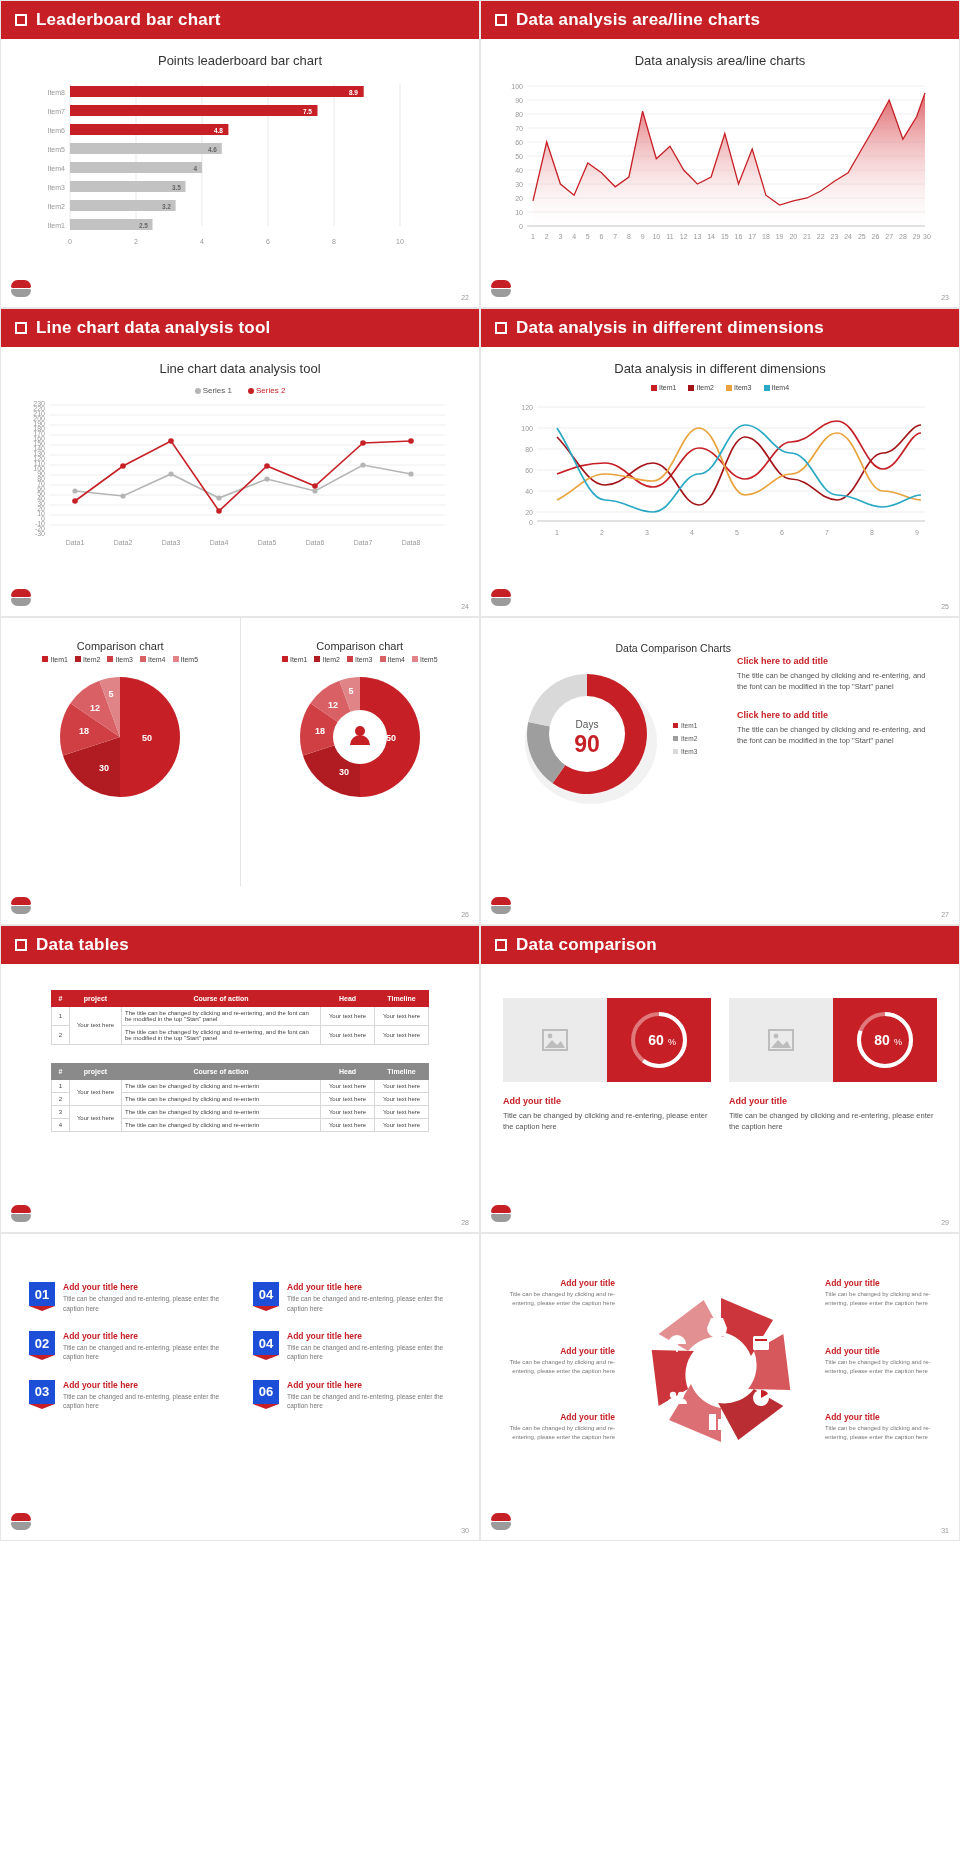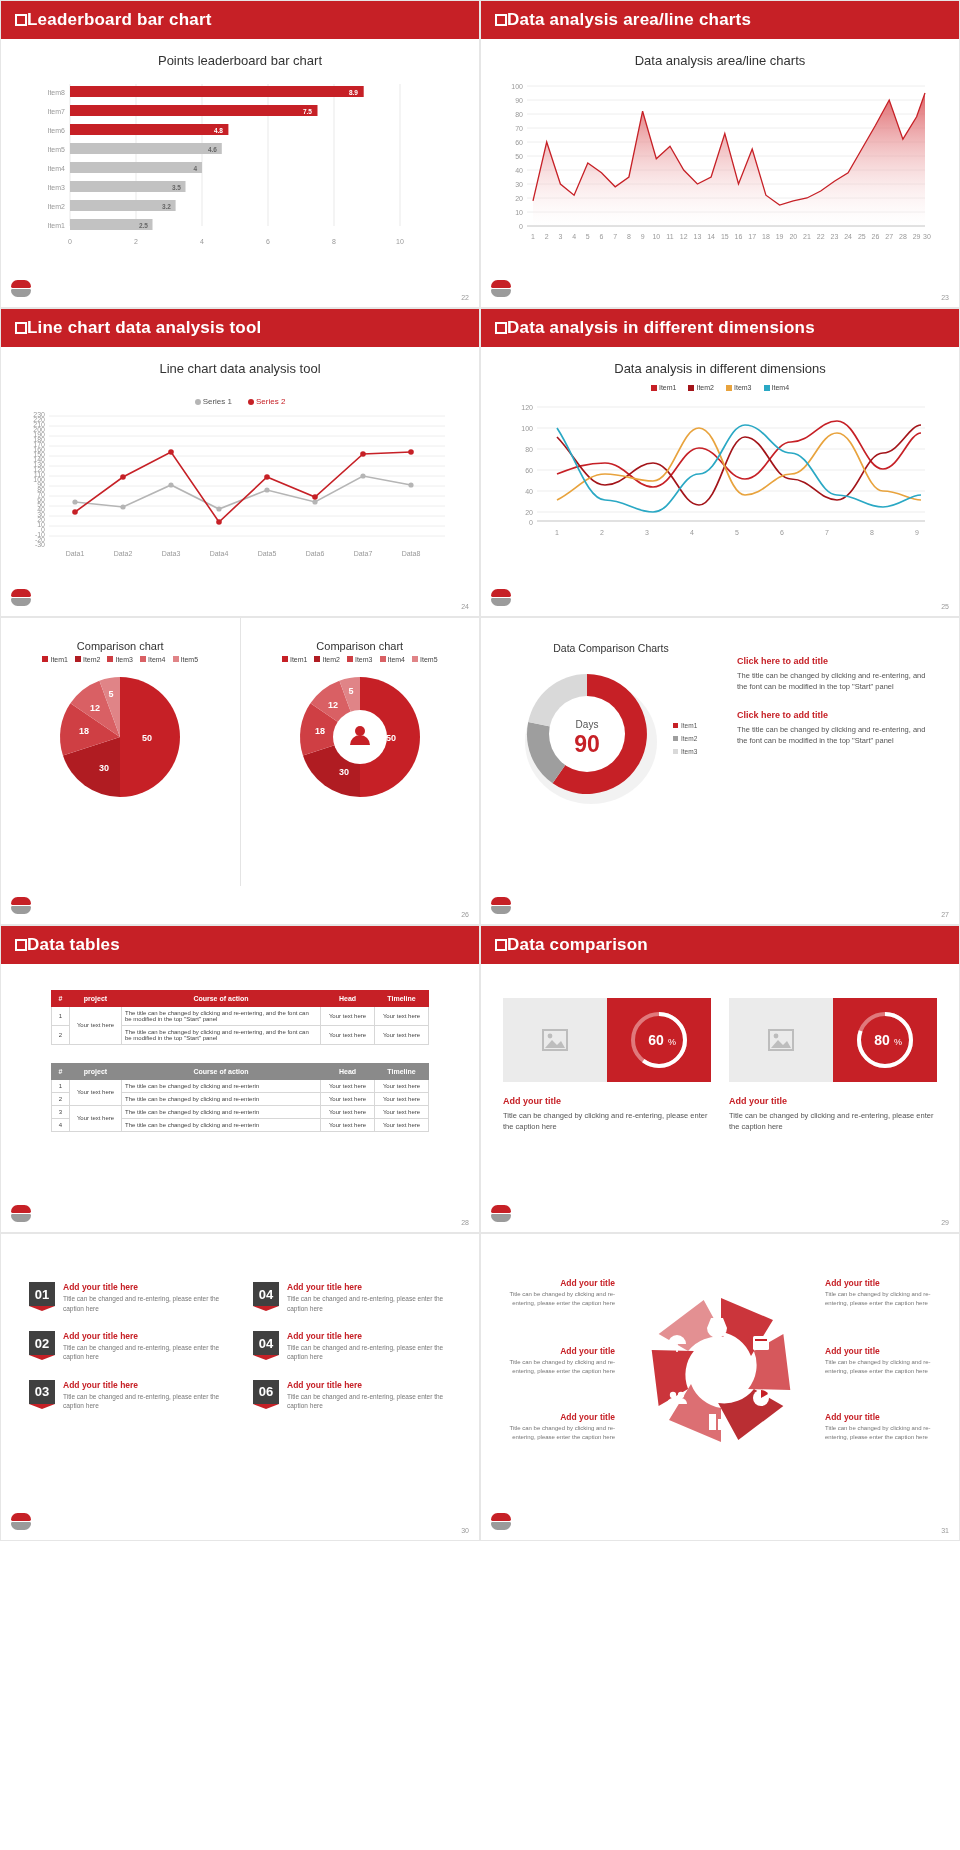--- a/index.html
+++ b/index.html
@@ -22,20 +22,21 @@
     border:1px solid #e6e6e6;
     overflow:hidden;
   }
   .slide-header {
     height:38px;
     background:#c62026;
     color:#fff;
     display:flex;
     align-items:center;
     padding-left:14px;
+    gap:9px;
   }
   .sq-icon {
     width:12px; height:12px;
     border:2px solid #fff;
     display:inline-block;
   }
   .slide-title {
     font-size:17px;
     font-weight:bold;
     letter-spacing:.2px;
@@ -78,21 +79,21 @@
   table.dt td { border:1px solid #d7d7d7; padding:3px 3px; color:#444; vertical-align:middle;}
   table.dt td.c { text-align:center; }
 
   .redtxt { color:#c62026; font-weight:bold; }
   .body-txt { font-size:7.5px; color:#555; line-height:1.5; }
 
   
   .toc-grid { display:grid; grid-template-columns: 1fr 1fr; gap:0 26px; padding:26px 28px 0 28px;}
   .toc-item { display:flex; gap:8px; margin-bottom:18px; }
   .toc-num {
-    width:26px;height:24px;background:#404040;color:#fff;font-size:13px;font-weight:bold;
+    width:26px;height:24px;background:#1d4ed8;color:#fff;font-size:13px;font-weight:bold;
     display:flex;align-items:center;justify-content:center;position:relative;flex:0 0 26px;
   }
   .toc-num:after{content:"";position:absolute;bottom:-5px;left:0;border-left:13px solid transparent;border-right:13px solid transparent;border-top:5px solid #c62026;}
   .toc-title { font-size:8.5px; color:#c62026; font-weight:bold; margin-bottom:2px;}
   .toc-desc { font-size:6.5px; color:#777; line-height:1.45;}
 
   .risk-lbl-title { font-size:8.5px; color:#c62026; font-weight:bold; margin-bottom:2px;}
   .risk-lbl-desc { font-size:6px; color:#777; line-height:1.45;}
 
   .img-ph { background:#ebebeb; display:flex;align-items:center;justify-content:center; }
@@ -254,21 +255,21 @@
     <div class="pagenum">23</div>
   </div>
 
   <div class="slide">
     <div class="slide-header">
       <span class="sq-icon"></span>
       <span class="slide-title">Line chart data analysis tool</span>
     </div>
     <div class="slide-body">
       <div class="chart-title">Line chart data analysis tool</div>
-      <div class="legend-row" style="gap:16px;margin-top:21px;">
+      <div class="legend-row" style="gap:16px;margin-top:10px;">
         <span class="legend-item">
           <span class="legend-sw" style="background:#b5b5b5;border-radius:50%"></span>
           <span style="font-size:8px;color:#555">Series 1</span>
         </span>
         <span class="legend-item">
           <span class="legend-sw" style="background:#c62026;border-radius:50%"></span>
           <span style="font-size:8px;color:#c62026;font-weight:normal">Series 2</span>
         </span>
       </div>
       <svg width="450" height="165" viewBox="0 0 450 165" style="margin:2px auto 0 auto;">
@@ -527,21 +528,21 @@
     <div class="logo">
         <div class="l-top"></div>
         <div class="l-bot"></div>
       </div>
     <div class="pagenum">26</div>
   </div>
 
   <div class="slide">
     <div class="slide-body" style="display:flex;padding-top:24px;">
       <div style="width:250px;position:relative;">
-        <div style="font-size:10.5px;color:#333;text-align:center;padding-left:10px;">Data Comparison Charts</div>
+        <div style="font-size:10.5px;color:#333;text-align:right;padding-left:10px;">Data Comparison Charts</div>
         <svg width="200" height="160" viewBox="0 0 200 160" style="margin:6px 0 0 22px;">
           <g transform="translate(84,74)">
             <ellipse cx="4" cy="8" rx="66" ry="62" fill="#e8e8e8" opacity="0.55"></ellipse>
             <path d="M0,0 L0,-60 A60,60 0 1 1 -34.4,49.2 Z" fill="#c62026"></path>
             <path d="M0,0 L-34.4,49.2 A60,60 0 0 1 -58.8,-12 Z" fill="#9e9e9e"></path>
             <path d="M0,0 L-58.8,-12 A60,60 0 0 1 0,-60 Z" fill="#d9d9d9"></path>
             <circle r="38" fill="#fff"></circle>
             <text x="0" y="-6" text-anchor="middle" font-size="10" fill="#555">Days</text>
             <text x="0" y="18" text-anchor="middle" font-size="23" font-weight="bold" fill="#c62026">90</text>
           </g>

